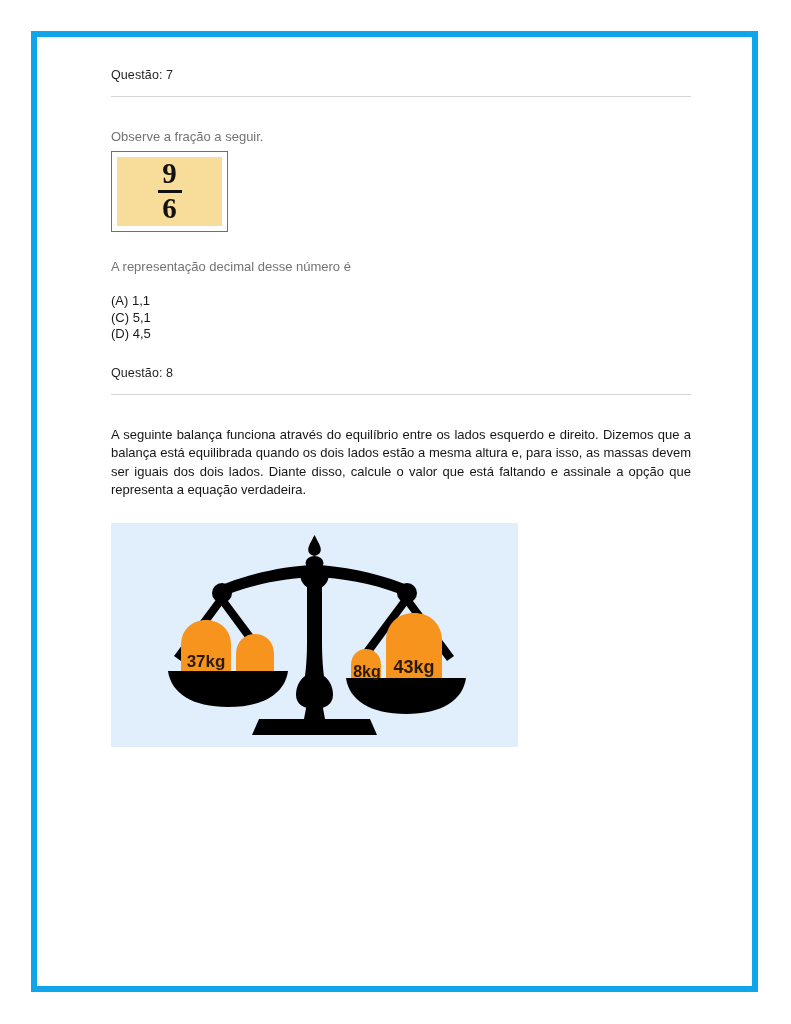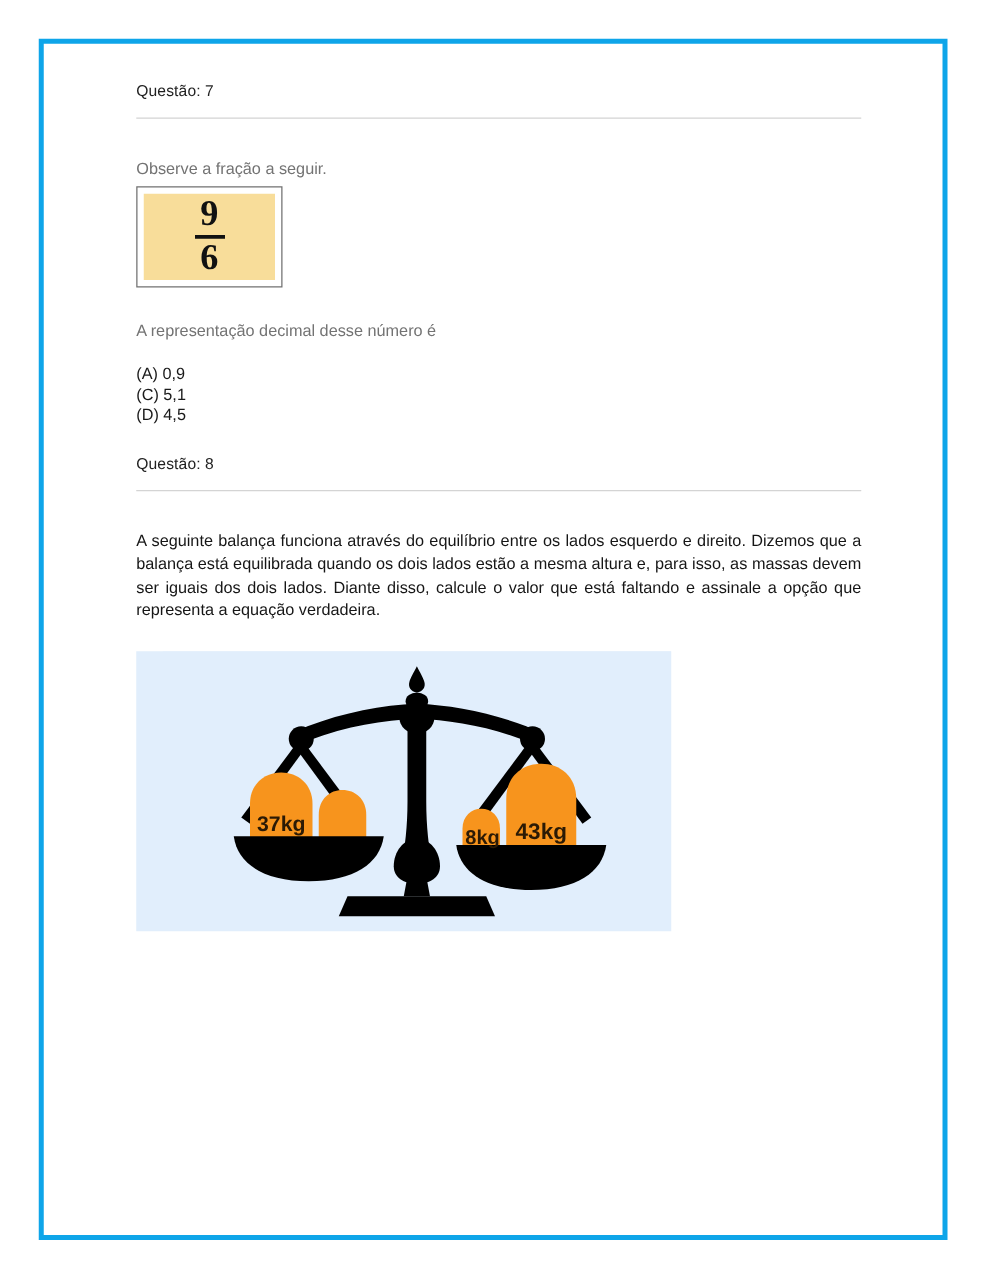--- a/index.html
+++ b/index.html
@@ -16,21 +16,21 @@
     -webkit-font-smoothing: antialiased;
   }
 
   .page-sheet {
     position: absolute;
     left: 31px;
     top: 31px;
     width: 727px;
     height: 961px;
     box-sizing: border-box;
-    border: 4px solid #0ea5e9;
+    border: 6px solid #0ea5e9;
     background: #ffffff;
   }
 
   .page-inner {
     position: absolute;
     left: 74px;
     top: 30px;
     width: 580px;
   }
 
@@ -103,21 +103,20 @@
   .frac .den { display: block; }
 
   
   .scale-figure {
     margin-top: 23px;
     width: 407px;
     height: 224px;
     background: #e1eefc;
     position: relative;
     overflow: hidden;
-    padding-left: 21px;
   }
   .scale-figure svg { display: block; }
 
   .weight-label {
     font-family: "Liberation Sans", sans-serif;
     font-weight: bold;
     fill: #2b1a05;
   }
 </style>
 </head>
@@ -143,21 +142,21 @@
       </div>
     </div>
 
     <div style="height:26px"></div>
 
     <div class="body-text">A representação decimal desse número é</div>
 
     <div style="height:18px"></div>
 
     <div class="opts">
-      <div>(A) 0,9</div>
+      <div>(A) 1,1</div>
       <div>(C) 5,1</div>
       <div>(D) 4,5</div>
     </div>
 
     <div style="height:22px"></div>
 
     <div class="q-label">Questão: 8</div>
     <div class="rule"></div>
 
     <div style="height:31px"></div>

